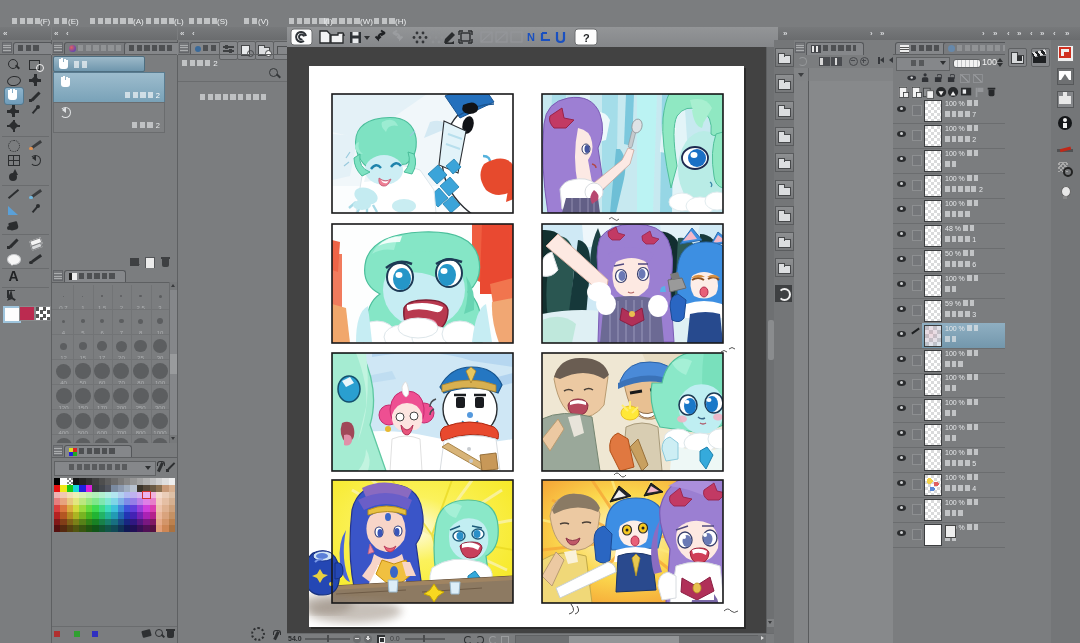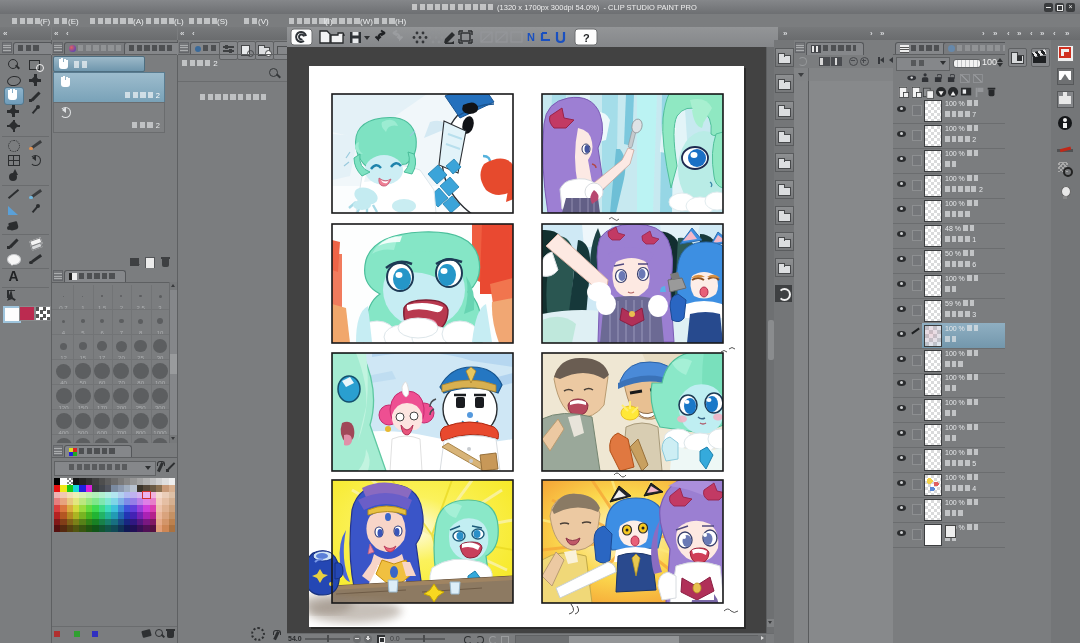--- a/index.html
+++ b/index.html
@@ -19,32 +19,20 @@
 .lrow .chk{position:absolute;left:19px;top:7px;width:8px;height:9px;border:1px solid #8d8f91;background:#75777a;}
 .lrow .th{position:absolute;left:31px;top:2px;width:16px;height:20px;border:1px solid #3c3e40;background:
  repeating-conic-gradient(#fff 0 25%,#d9dadb 0 50%) 0 0/6px 6px;}
 .lrow .t1{position:absolute;left:52px;top:2px;font-size:7px;color:#e6e8ea;white-space:nowrap;}
 .lrow .t2{position:absolute;left:52px;top:13px;font-size:7px;color:#e6e8ea;white-space:nowrap;}
 .swz{position:absolute;width:14px;height:13px;}
 </style></head>
 <body>
 <div id="app">
 
-<div class="abs" style="left:0;top:0;width:1080px;height:14px;background:linear-gradient(#85878a,#6d6f72);border-bottom:1px solid #606264;">
-  <div class="abs" style="left:412px;top:3px;color:#efefef;font-size:8px;white-space:nowrap;">
-    <span class="fk" style="width:83px;color:#efefef;"></span><span style="font-size:7.5px;"> (1320 x 1700px 300dpi 54.0%)&nbsp; - CLIP STUDIO PAINT PRO</span>
-  </div>
-  <div class="abs" style="left:1044px;top:2.5px;width:9px;height:9px;background:#3a3c3e;border-radius:2px;">
-        <div class="abs" style="left:2px;top:4px;width:5px;height:1.5px;background:#e8e8e8;"></div>
-      </div>
-  <div class="abs" style="left:1055px;top:2.5px;width:9px;height:9px;background:#3a3c3e;border-radius:2px;">
-        <div class="abs" style="left:2px;top:2px;width:4px;height:4px;border:1.2px solid #e8e8e8;"></div>
-      </div>
-  <div class="abs" style="left:1066px;top:2.5px;width:9px;height:9px;background:#3a3c3e;border-radius:2px;color:#e8e8e8;font-size:7px;line-height:8px;text-align:center;">×</div>
-</div>
 
 <div class="abs" style="left:0;top:14px;width:1080px;height:13px;background:#7b7d7f;color:#eceeef;font-size:8px;">
   <span class="abs" style="left:12px;top:3px;"><span class="fk" style="width:28px;"></span>(F)</span>
   <span class="abs" style="left:54px;top:3px;"><span class="fk" style="width:14px;"></span>(E)</span>
   <span class="abs" style="left:90px;top:3px;"><span class="fk" style="width:43px;"></span>(A)</span>
   <span class="abs" style="left:146px;top:3px;"><span class="fk" style="width:28px;"></span>(L)</span>
   <span class="abs" style="left:189px;top:3px;"><span class="fk" style="width:28px;"></span>(S)</span>
   <span class="abs" style="left:244px;top:3px;"><span class="fk" style="width:14px;"></span>(V)</span>
   <span class="abs" style="left:289px;top:3px;"><span class="fk" style="width:36px;"></span>(I)</span>
   <span class="abs" style="left:324px;top:3px;"><span class="fk" style="width:36px;"></span>(W)</span>

